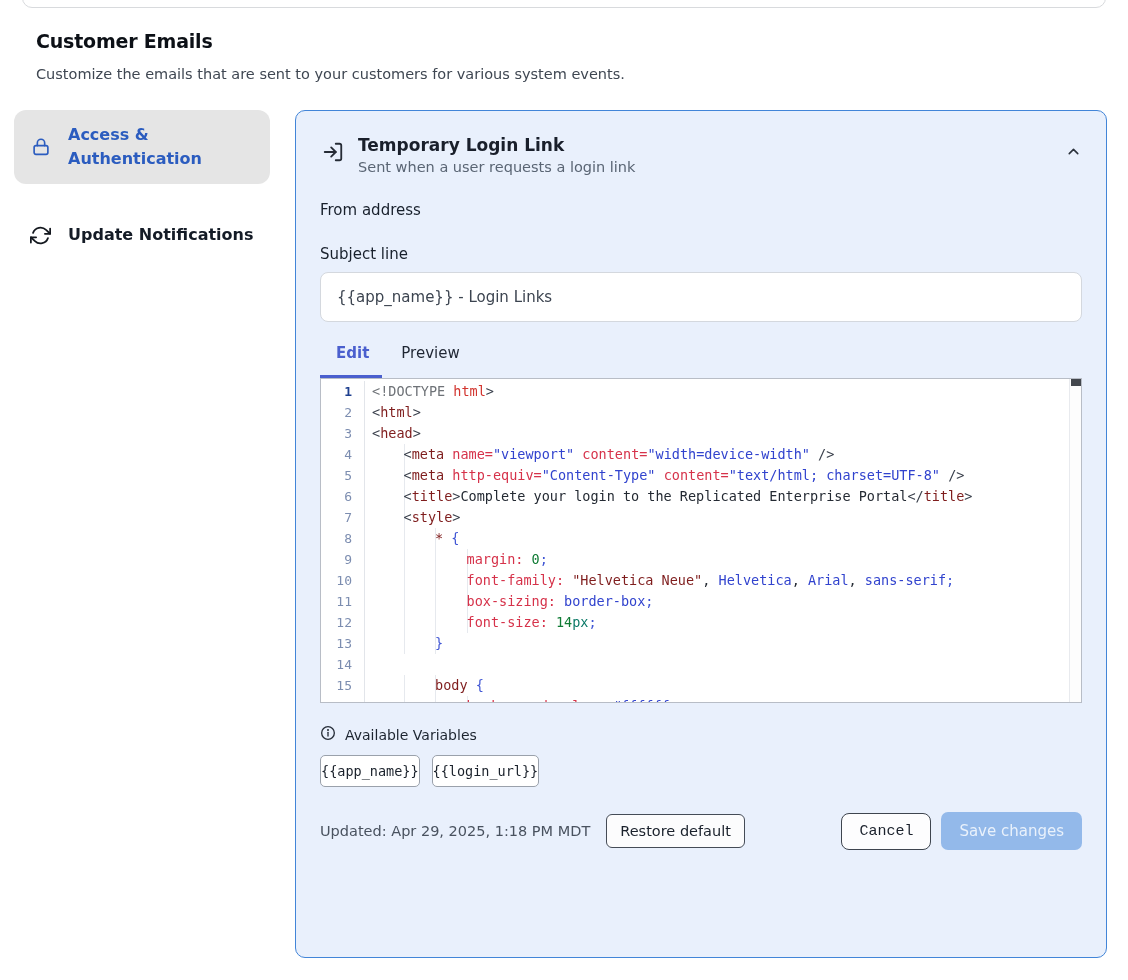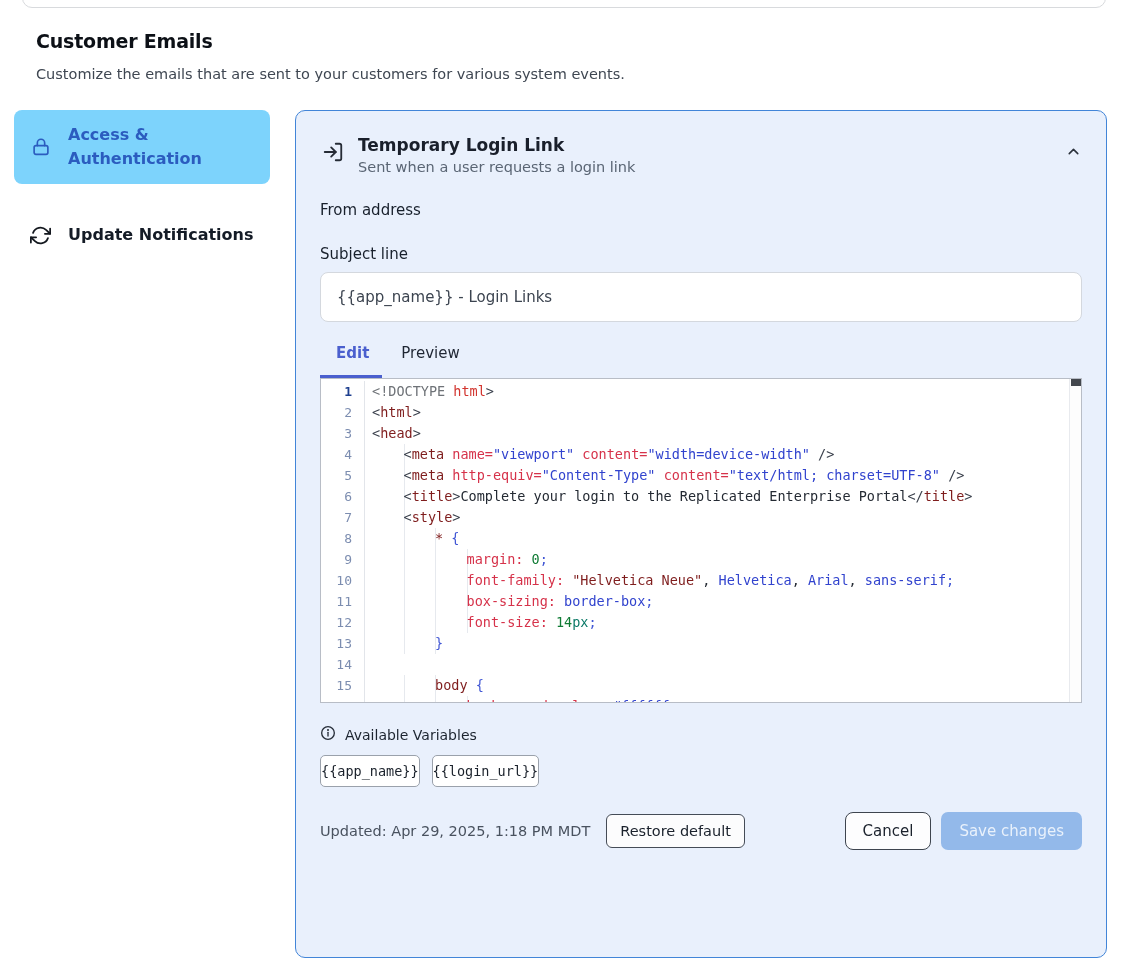--- a/index.html
+++ b/index.html
@@ -11,21 +11,21 @@
   .prev-card-edge { position:absolute; left:22px; top:-16px; width:1084px; height:24px;
     border:1px solid #d8dadd; border-radius:10px; background:#fff; }
 
   .page-title { position:absolute; left:36px; top:30px; font-size:19px; font-weight:700; color:#0c1016; letter-spacing:-0.2px; }
   .page-desc  { position:absolute; left:36px; top:66px; font-size:14.5px; color:#3f4752; }
 
   
   .sidebar { position:absolute; left:14px; top:110px; width:256px; }
   .side-item { display:flex; align-items:center; gap:16px; padding:13px 16px; border-radius:8px;
     font-size:16px; font-weight:600; color:#141b26; cursor:pointer; }
-  .side-item.active { background:#7dd3fc; color:#2b5cbf; }
+  .side-item.active { background:#e5e5e5; color:#2b5cbf;border-radius:12px; }
   .side-item + .side-item { margin-top:26px; }
   .side-item .lbl { line-height:24px; }
   .side-icon { flex:0 0 22px; display:flex; align-items:center; }
 
   
   .panel { position:absolute; left:295px; top:110px; width:812px; height:848px;
     background:#e9f0fc; border:1px solid #4285d8; border-radius:10px; padding:24px; }
 
   .panel-header { display:flex; align-items:flex-start; }
   .ph-icon { margin:6px 14px 0 2px; }
@@ -65,21 +65,21 @@
   .chips { display:flex; gap:12px; margin-top:11px; }
   .chip { font-family:"DejaVu Sans Mono","Liberation Mono",monospace; font-size:13.5px; color:#1a212b;
     background:#fff; border:1px solid #9aa1ab; border-radius:5px; padding:7px 0; cursor:pointer; }
 
   .footer { display:flex; align-items:center; margin-top:25px; }
   .updated { font-size:14.5px; color:#49525f; }
   .btn { font-family:inherit; font-size:14.5px; cursor:pointer; }
   .btn-restore { margin-left:16px; padding:8px 13px; background:#fcfcfd; color:#1a212c;
     border:1.5px solid #454c57; border-radius:6px; }
   .btn-cancel { margin-left:auto; padding:9px 17px; background:#fdfdfe; color:#1a212c; font-size:15px;
-    border:1.5px solid #3e454f; border-radius:8px; }
+    border:1.5px solid #3e454f; border-radius:8px;font-family:Liberation Mono, monospace; }
   .btn-save { margin-left:10px; padding:10px 18px; background:#93b9ea; color:#e9f1fb; font-size:15px;
     border:none; border-radius:7px; }
 </style>
 </head>
 <body>
 
 <div class="stage">
 
   <div class="prev-card-edge"></div>
 

